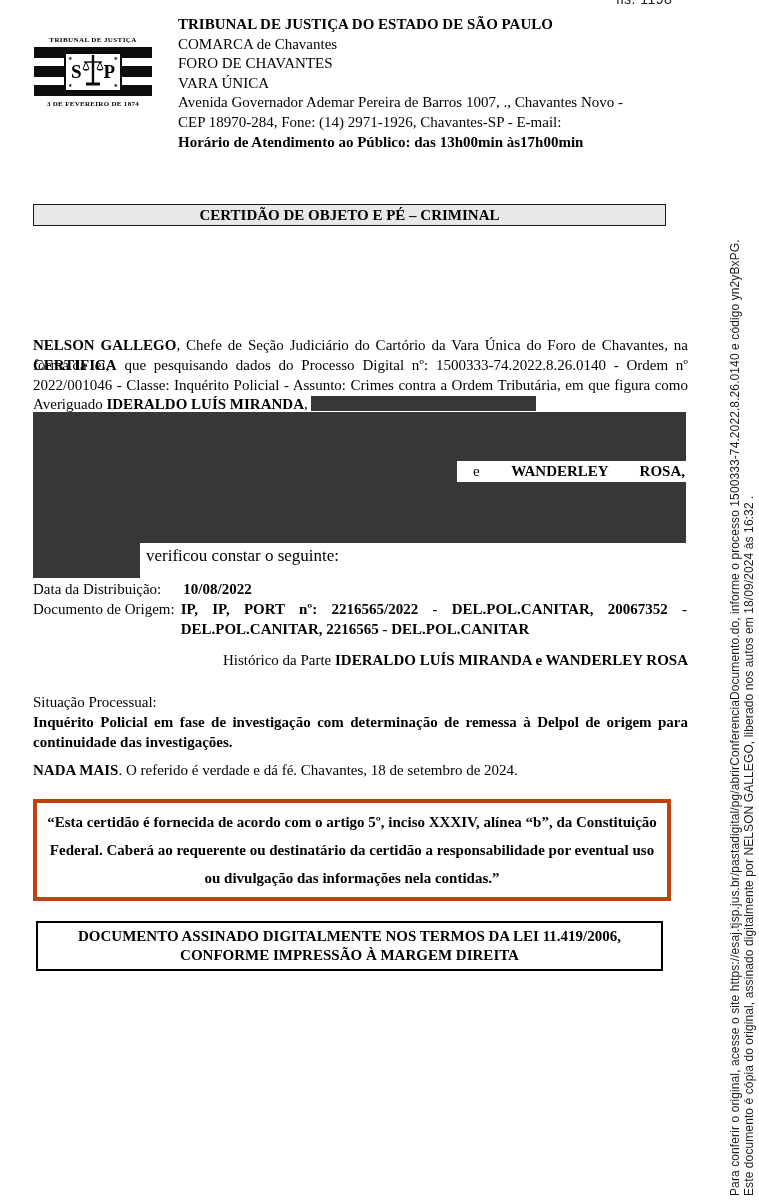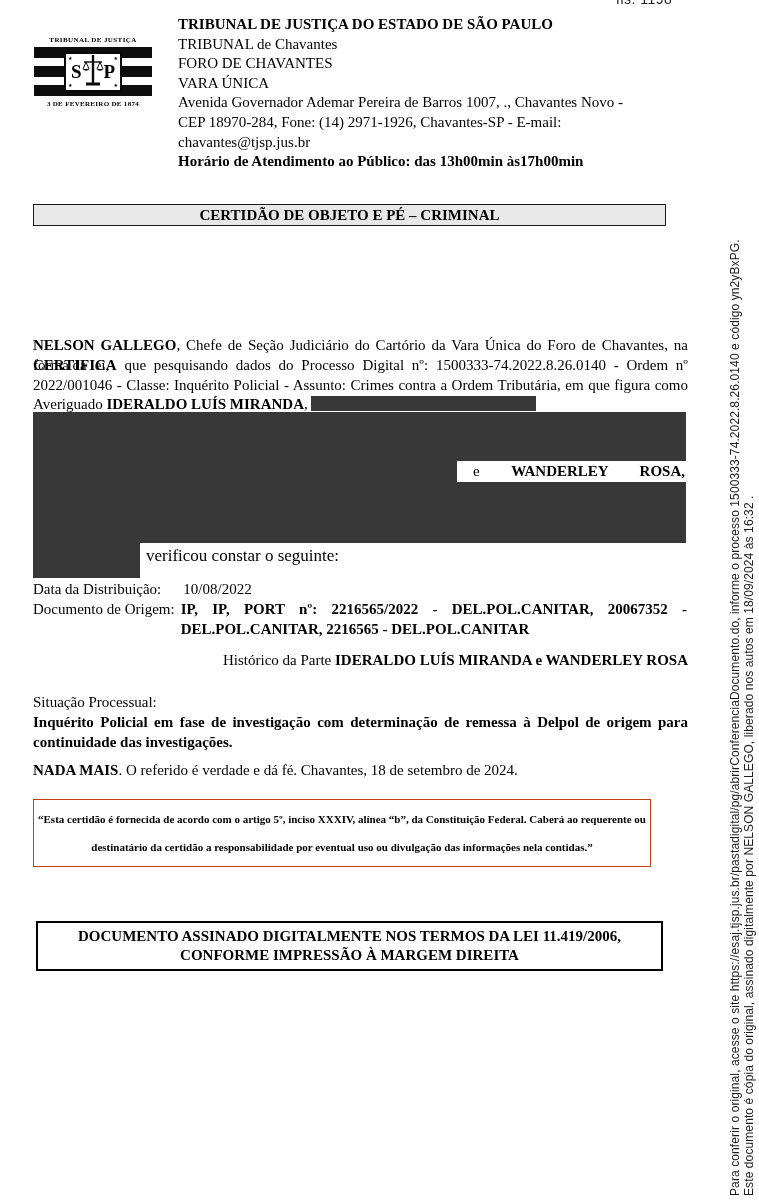--- a/index.html
+++ b/index.html
@@ -46,31 +46,31 @@
   #redact-d{left:33px;top:542px;width:107px;height:36px;}
   #name2{left:457px;top:461px;width:230px;height:21px;background:#fff;z-index:2;
          font-size:15px;line-height:21px;box-sizing:border-box;padding:0 2px 0 16px;
          text-align:justify;text-align-last:justify;}
   #verificou{left:146px;top:546px;font-size:17px;}
 
   
   #fields{left:33px;top:579px;width:654px;font-size:15px;line-height:20px;}
   .frow{display:flex;align-items:flex-start;}
   .frow .lab{white-space:nowrap;}
-  .v1{font-weight:normal;margin-left:22px;}
+  .v1{font-weight:bold;margin-left:22px;}
   .v2{font-weight:bold;margin-left:6px;flex:1;text-align:justify;}
 
   #historico{left:33px;top:652px;font-size:15px;width:655px;text-align:right;}
   #situacao-label{left:33px;top:694px;font-size:15px;}
   #situacao-text{left:33px;top:713px;font-weight:bold;}
   #closing{left:33px;top:762px;font-size:15px;width:655px;}
 
   
-  #quote-box{left:33px;top:799px;width:610px;border:1px solid #c2410c;padding:5px 3px;
-             text-align:center;font-weight:bold;font-size:11px;line-height:28px;}
+  #quote-box{left:33px;top:799px;width:610px;border:4px solid #c2410c;padding:5px 10px;
+             text-align:center;font-weight:bold;font-size:15px;line-height:28px;}
   #sig-box{left:36px;top:921px;width:599px;border:2px solid #000;padding:4px 12px;
            text-align:center;font-weight:bold;font-size:15px;line-height:19px;}
 
   
   .vtext{position:absolute;top:1196px;transform-origin:0 0;transform:rotate(-90deg);
          white-space:nowrap;font:12px "Liberation Sans",sans-serif;color:#1c1c1c;letter-spacing:.1px;}
   #margin-line1{left:742px;}
   #margin-line2{left:728px;}
 </style>
 </head>
@@ -97,26 +97,25 @@
         <polyline points="15,14 18,7 21,14" fill="none" stroke="#0a0a0a" stroke-width="1"></polyline>
         <path d="M14.5,14 Q18,17.5 21.5,14" fill="#0a0a0a"></path>
       </svg>
     </div>
   </div>
   <div class="logo-bottom">3 DE FEVEREIRO DE 1874</div>
 </div>
 
 <div class="abs" id="header-text">
   <div class="hb">TRIBUNAL DE JUSTIÇA DO ESTADO DE SÃO PAULO</div>
-  <div>TRIBUNAL de Chavantes</div>
+  <div>COMARCA de Chavantes</div>
   <div>FORO DE CHAVANTES</div>
   <div>VARA ÚNICA</div>
   <div>Avenida Governador Ademar Pereira de Barros 1007, ., Chavantes Novo -</div>
   <div>CEP 18970-284, Fone: (14) 2971-1926, Chavantes-SP - E-mail:</div>
-  <div>chavantes@tjsp.jus.br</div>
   <div class="hb">Horário de Atendimento ao Público: das 13h00min às17h00min</div>
 </div>
 
 <div class="abs" id="title-bar">CERTIDÃO DE OBJETO E PÉ – CRIMINAL</div>
 
 <div class="abs para" id="p1"><span class="hb">NELSON GALLEGO</span><span>, Chefe de Seção Judiciário do Cartório da Vara Única do Foro de Chavantes, na forma da lei,</span></div>
 
 <div class="abs para" id="p2"><span class="hb">CERTIFICA</span><span> que pesquisando dados do Processo Digital nº: 1500333-74.2022.8.26.0140 - Ordem nº 2022/001046 - Classe: Inquérito Policial - Assunto: Crimes contra a Ordem Tributária, em que figura como Averiguado </span><span class="hb">IDERALDO LUÍS MIRANDA</span><span>,</span><span class="redact-inline"></span></div>
 
 <div class="redact" id="redact-a"></div>

